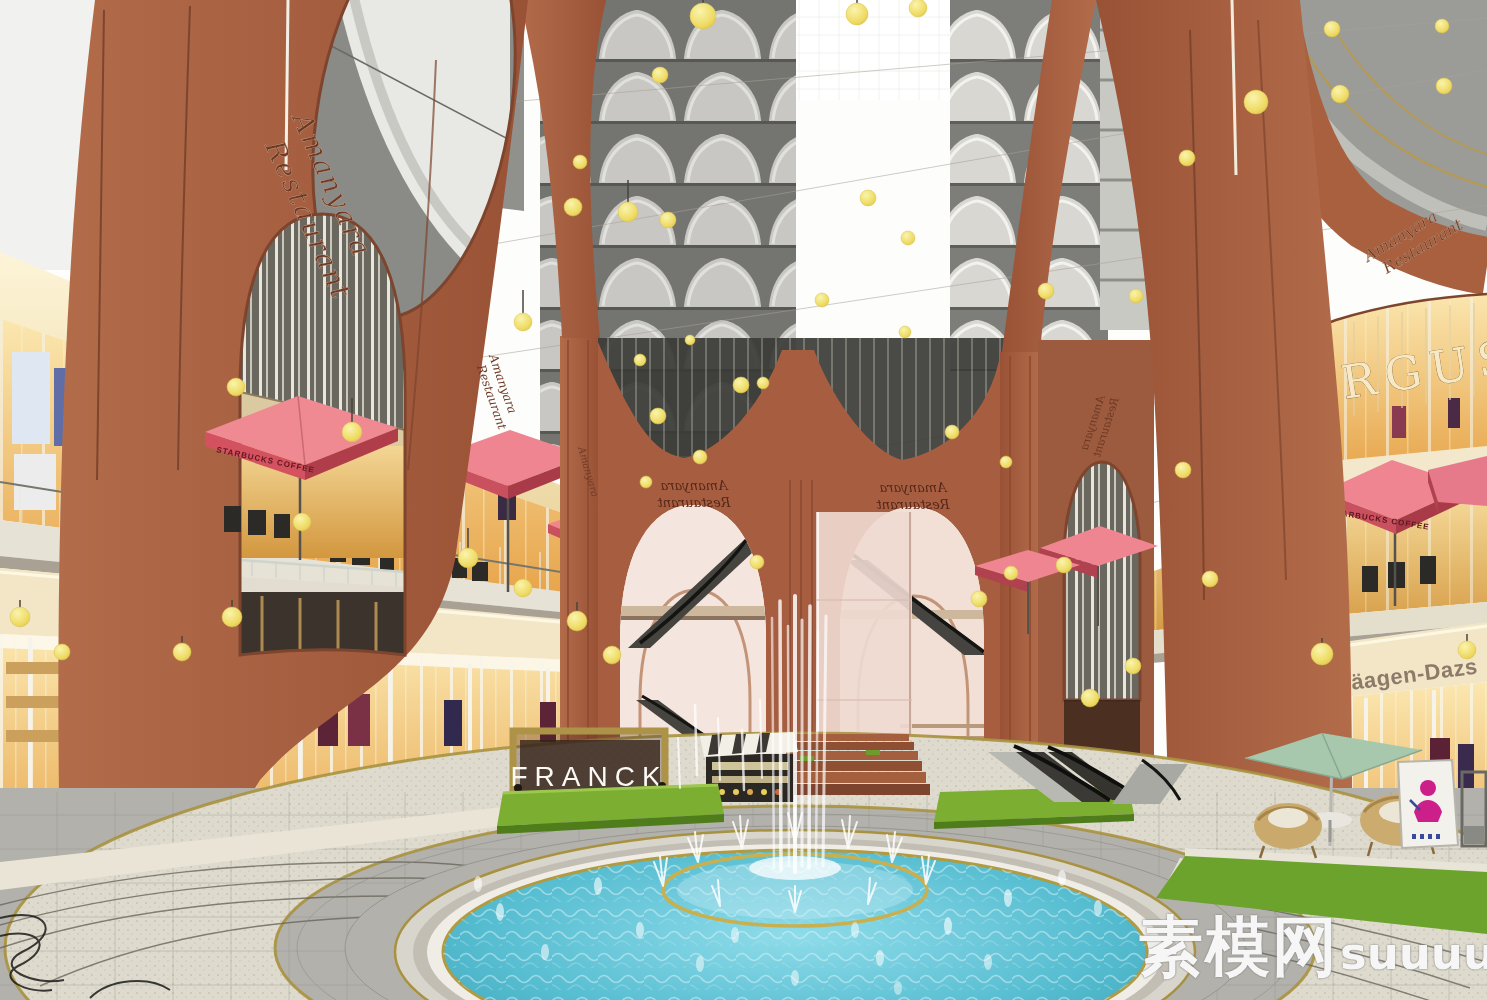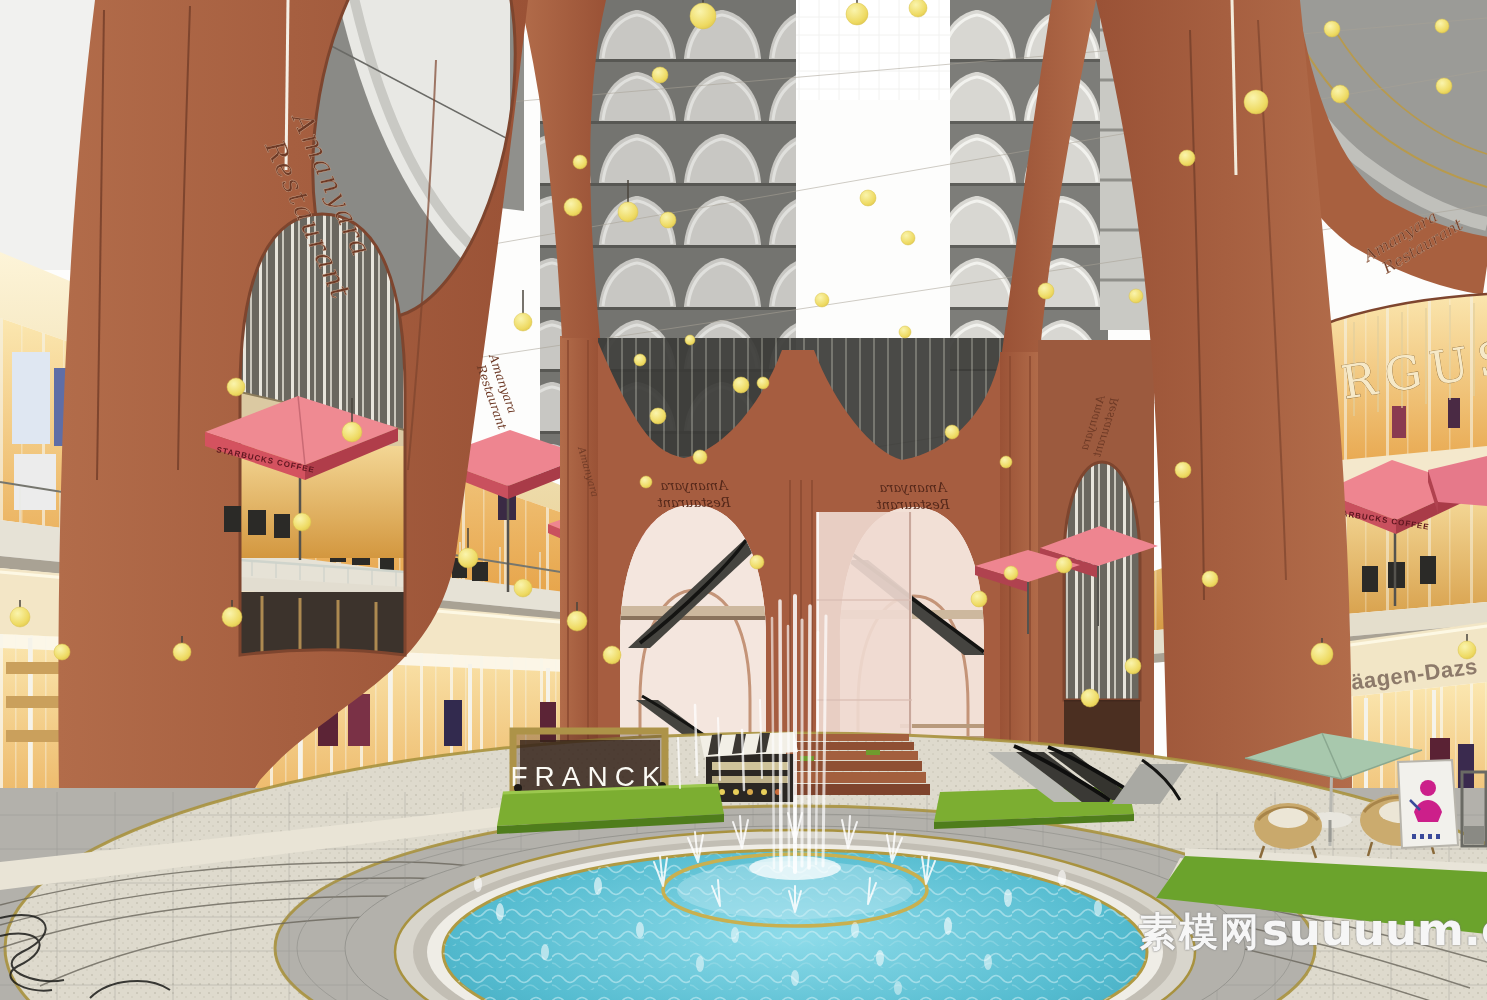--- a/index.html
+++ b/index.html
@@ -7,21 +7,21 @@
   .stage svg{display:block}
   .script{font-family:"DejaVu Serif",serif;font-style:italic;fill:#6e3a26;}
   .script-dk{font-family:"DejaVu Serif",serif;font-style:italic;fill:#55281a;}
   .ferg{font-family:"DejaVu Serif",serif;fill:#f6e9c8;letter-spacing:9px;font-size:46px;}
   .franck{font-family:"Liberation Sans",sans-serif;fill:#fbfaf4;letter-spacing:7px;font-size:28px;}
   .hd{font-family:"Liberation Sans",sans-serif;font-weight:bold;fill:#8d7a6a;}
   .sbux{font-family:"Liberation Sans",sans-serif;font-size:8px;letter-spacing:1px;fill:#5e161f;font-weight:bold;}
   .wm{position:absolute;left:1138px;top:903px;display:flex;align-items:baseline;gap:1px;
       color:rgba(255,255,255,.93);text-shadow:0 0 2px rgba(125,125,125,.95),0 0 1px rgba(125,125,125,.9);
       font-family:"DejaVu Sans",sans-serif;font-weight:bold;white-space:nowrap;}
-  .wm-cn{font-size:39px;letter-spacing:2px;}
+  .wm-cn{font-size:65px;letter-spacing:2px;}
   .wm-dom{font-size:45px;}
 </style>
 </head>
 <body>
 
 <div class="stage">
 <svg width="1487" height="1000" viewBox="0 0 1487 1000">
 <defs>
   <linearGradient id="gWarm" x1="0" y1="0" x2="0" y2="1">
     <stop offset="0" stop-color="#fbe7b0"></stop>

